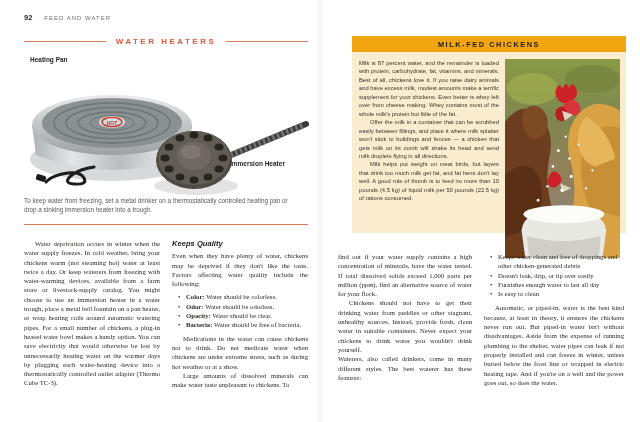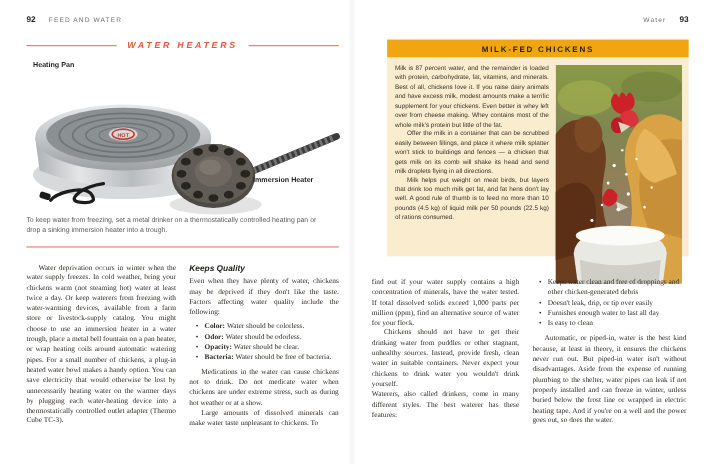--- a/index.html
+++ b/index.html
@@ -8,21 +8,21 @@
   #spread::after{content:"";position:absolute;left:316px;top:0;width:8px;height:100%;
           background:linear-gradient(90deg,rgba(0,0,0,0),rgba(0,0,0,0.04),rgba(0,0,0,0));pointer-events:none;}
 
   
   .runhead{position:absolute;top:13px;font-family:"Liberation Sans",sans-serif;font-size:6.5px;
            display:flex;align-items:baseline;gap:12px;}
   .pagenum{font-weight:bold;font-size:7.5px;color:#231f20;}
   .runtitle{letter-spacing:1px;color:#6d6e71;font-size:6px;}
 
   
-  .sect{position:absolute;left:24px;top:37px;width:284px;display:flex;align-items:center;gap:10px;font-style:italic;}
+  .sect{position:absolute;left:24px;top:37px;width:284px;display:flex;align-items:center;gap:10px;}
   .sect .rule{flex:1;height:1px;background:#e0795b;}
   .sect .sect-title{font-family:"Liberation Sans",sans-serif;font-weight:bold;font-size:8px;
         letter-spacing:2.5px;color:#dd5a3b;white-space:nowrap;}
 
   .figlabel{position:absolute;font-family:"Liberation Sans",sans-serif;font-weight:bold;
         font-size:6.5px;color:#231f20;}
 
   .caption{position:absolute;left:24px;top:197px;width:276px;font-family:"Liberation Sans",sans-serif;
         font-size:6.3px;line-height:8.6px;color:#58595b;}
   .caption-rule{position:absolute;left:24px;top:224px;width:284px;height:1px;background:#e0795b;}
@@ -149,24 +149,20 @@
         <li><b>Odor: </b>Water should be odorless.</li>
         <li><b>Opacity: </b>Water should be clear.</li>
         <li><b>Bacteria: </b>Water should be free of bacteria.</li>
       </ul>
     <div class="indent-all">
         <p>Medications in the water can cause chickens not to drink. Do not medicate water when chickens are under extreme stress, such as during hot weather or at a show.</p>
         <p>Large amounts of dissolved minerals can make water taste unpleasant to chickens. To</p>
       </div>
   </div>
 
-  <div class="runhead" style="left:330px;width:296px;justify-content:flex-end;">
-    <span class="runtitle">Water</span>
-    <span class="pagenum">93</span>
-  </div>
 
   <div class="sidebar">
     <div class="sidebar-head">
       <span>MILK-FED CHICKENS</span>
     </div>
     <div class="sidebar-body">
       <div class="sidebar-text indent-rest">
           <p>Milk is 87 percent water, and the remainder is loaded with protein, carbohydrate, fat, vitamins, and minerals. Best of all, chickens love it. If you raise dairy animals and have excess milk, modest amounts make a terrific supplement for your chickens. Even better is whey left over from cheese making. Whey contains most of the whole milk's protein but little of the fat.</p>
           <p>Offer the milk in a container that can be scrubbed easily between fillings, and place it where milk splatter won't stick to buildings and fences — a chicken that gets milk on its comb will shake its head and send milk droplets flying in all directions.</p>
           <p>Milk helps put weight on meat birds, but layers that drink too much milk get fat, and fat hens don't lay well. A good rule of thumb is to feed no more than 10 pounds (4.5 kg) of liquid milk per 50 pounds (22.5 kg) of rations consumed.</p>

